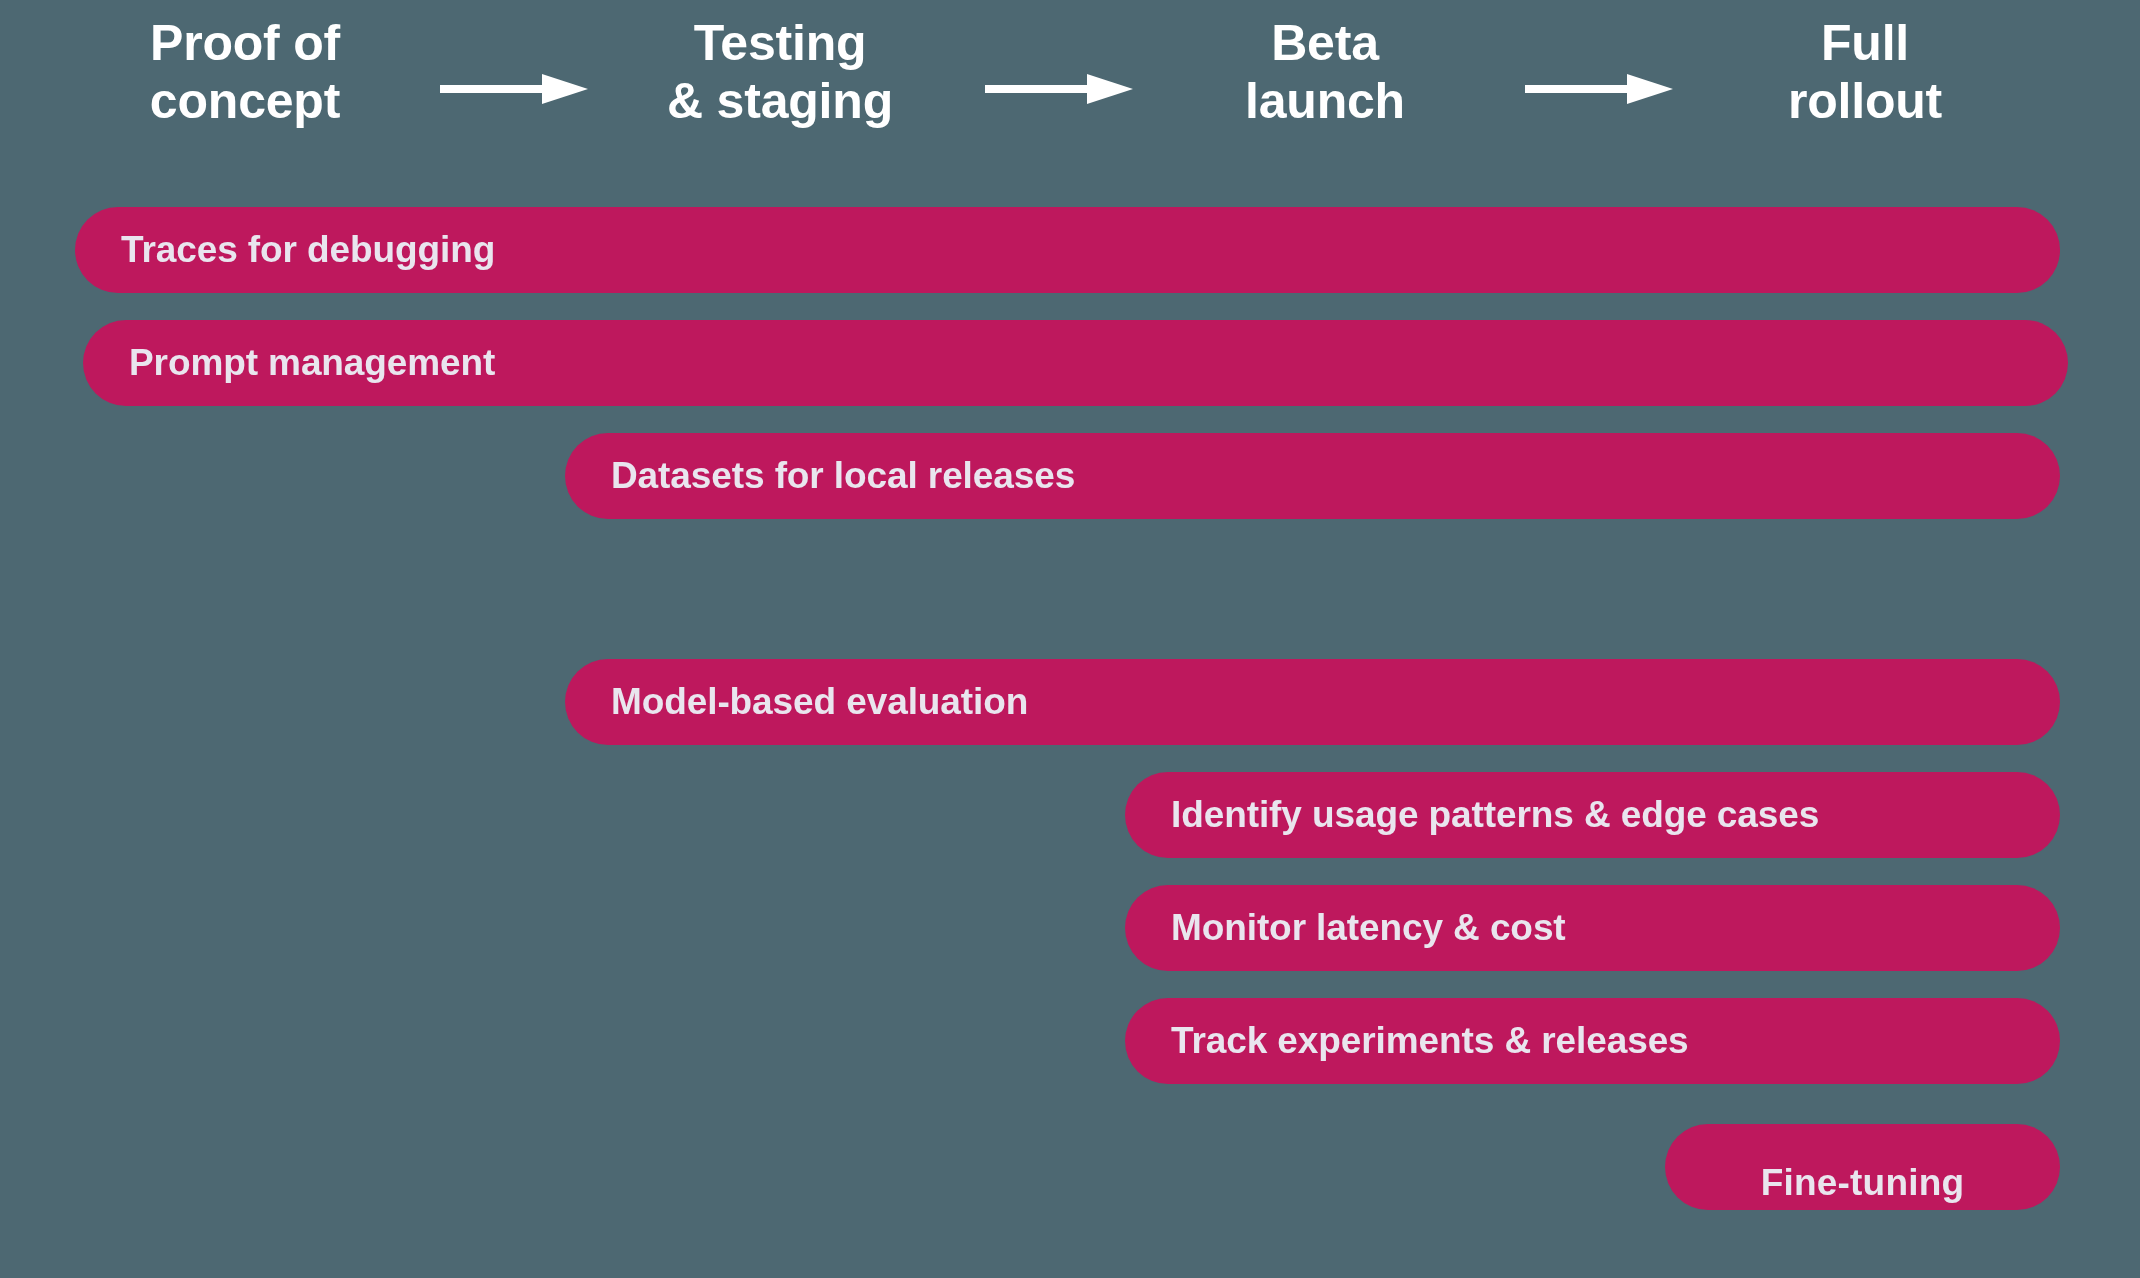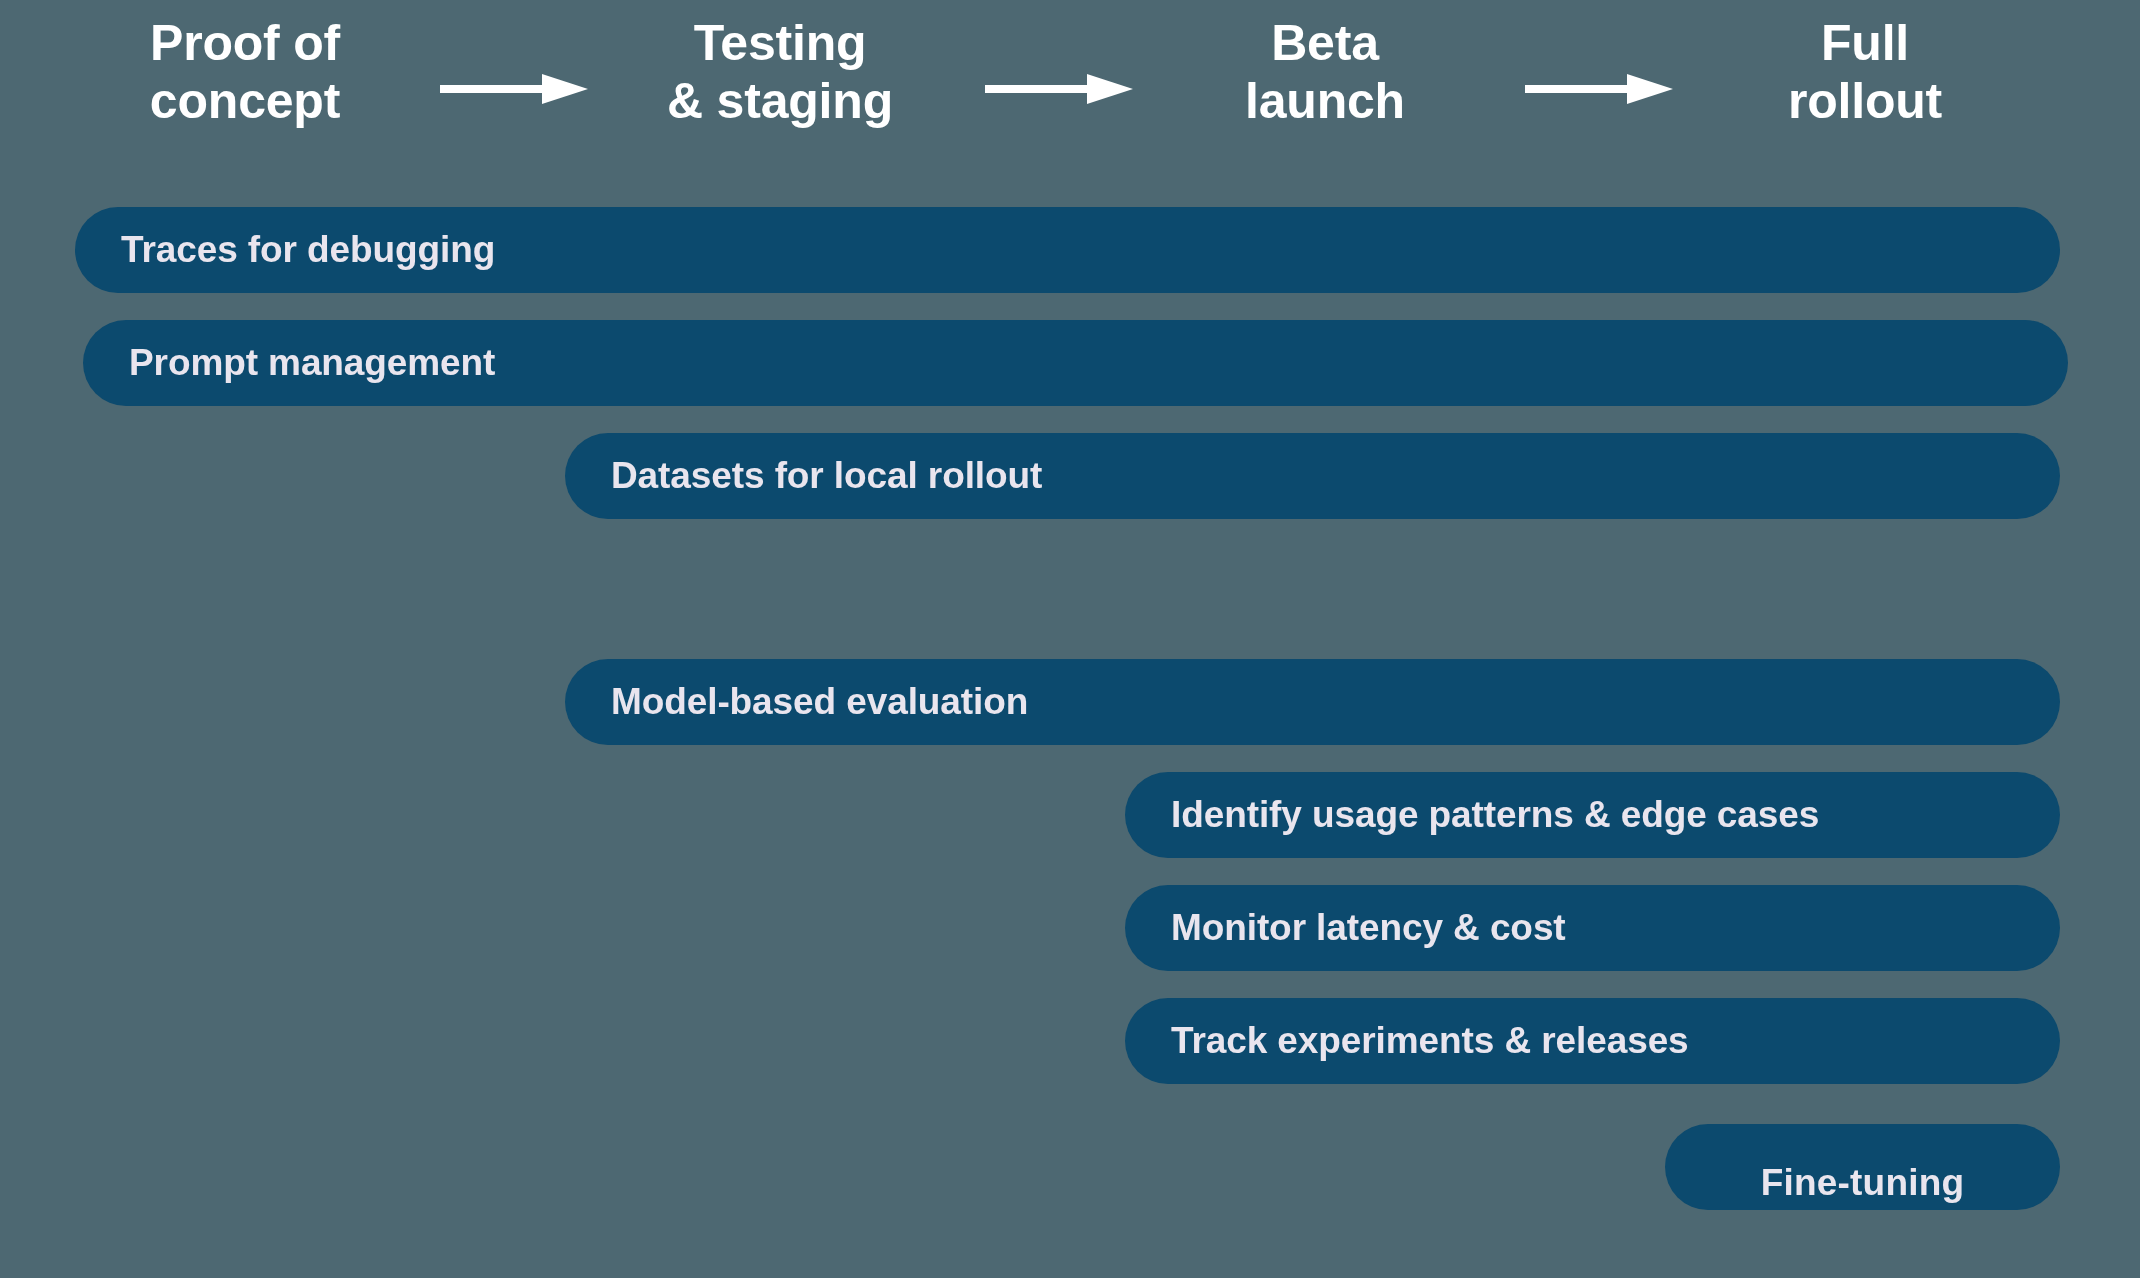--- a/index.html
+++ b/index.html
@@ -59,21 +59,21 @@
     position: absolute;
     left: 0;
     top: 0;
     width: 2140px;
     height: 1278px;
   }
 
   .bar {
     position: absolute;
     height: 86px;
-    background: #0c4a6e;
+    background: #be185d;
     border-radius: 43px;
     box-sizing: border-box;
     display: flex;
     align-items: center;
   }
 
   .bar-label {
     color: #e9e5ee;
     font-size: 37px;
     font-weight: bold;
@@ -137,21 +137,21 @@
 
     <div class="bar" style="left:75px;  top:207px;  width:1985px;">
       <span class="bar-label">Traces for debugging</span>
     </div>
 
     <div class="bar" style="left:83px;  top:320px;  width:1985px;">
       <span class="bar-label">Prompt management</span>
     </div>
 
     <div class="bar" style="left:565px; top:433px;  width:1495px;">
-      <span class="bar-label">Datasets for local rollout</span>
+      <span class="bar-label">Datasets for local releases</span>
     </div>
 
 
     <div class="bar" style="left:565px; top:659px;  width:1495px;">
       <span class="bar-label">Model-based evaluation</span>
     </div>
 
     <div class="bar" style="left:1125px; top:772px; width:935px;">
       <span class="bar-label">Identify usage patterns &amp; edge cases</span>
     </div>

